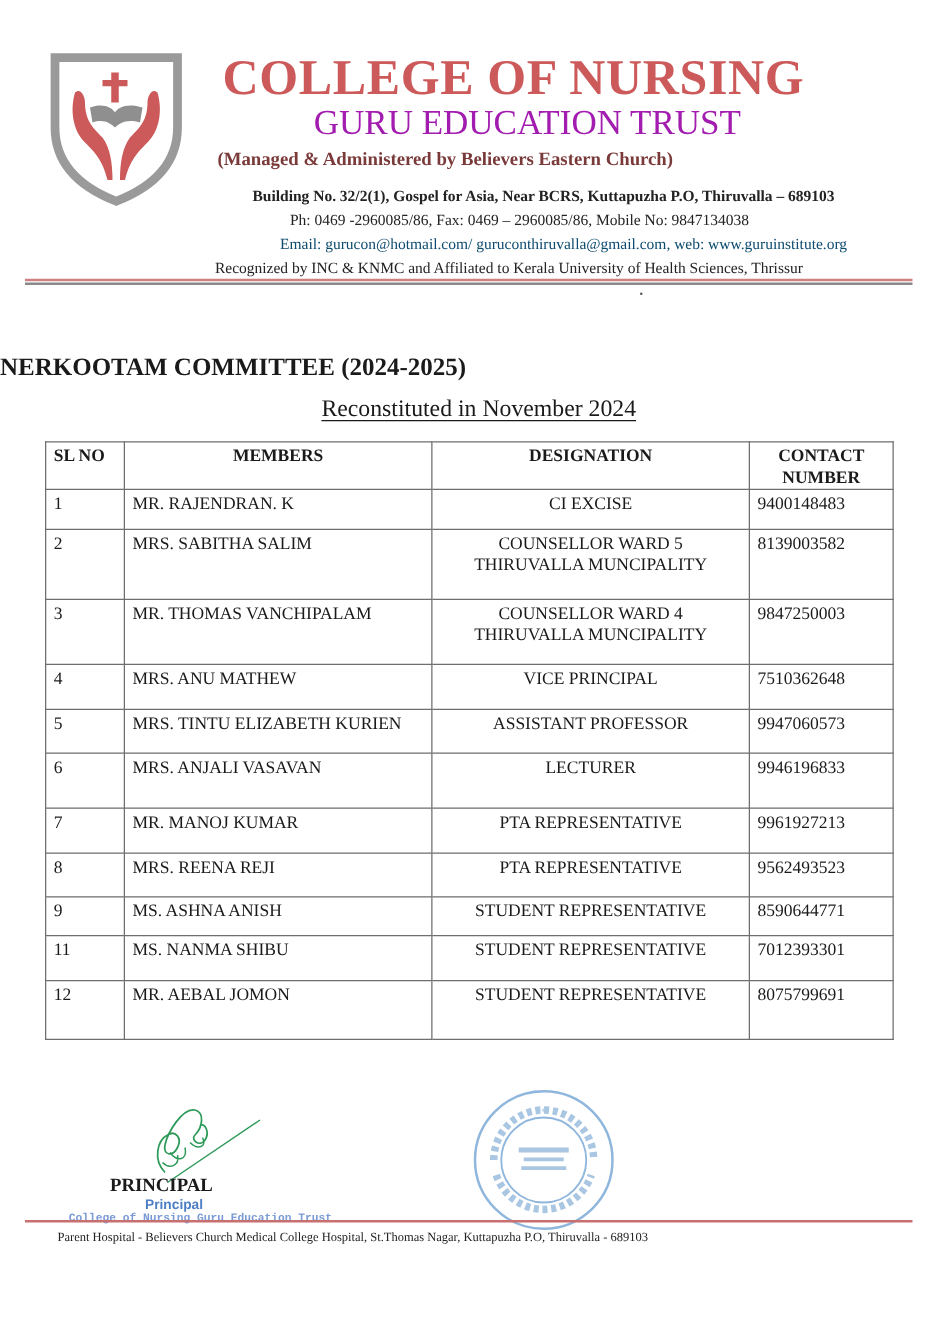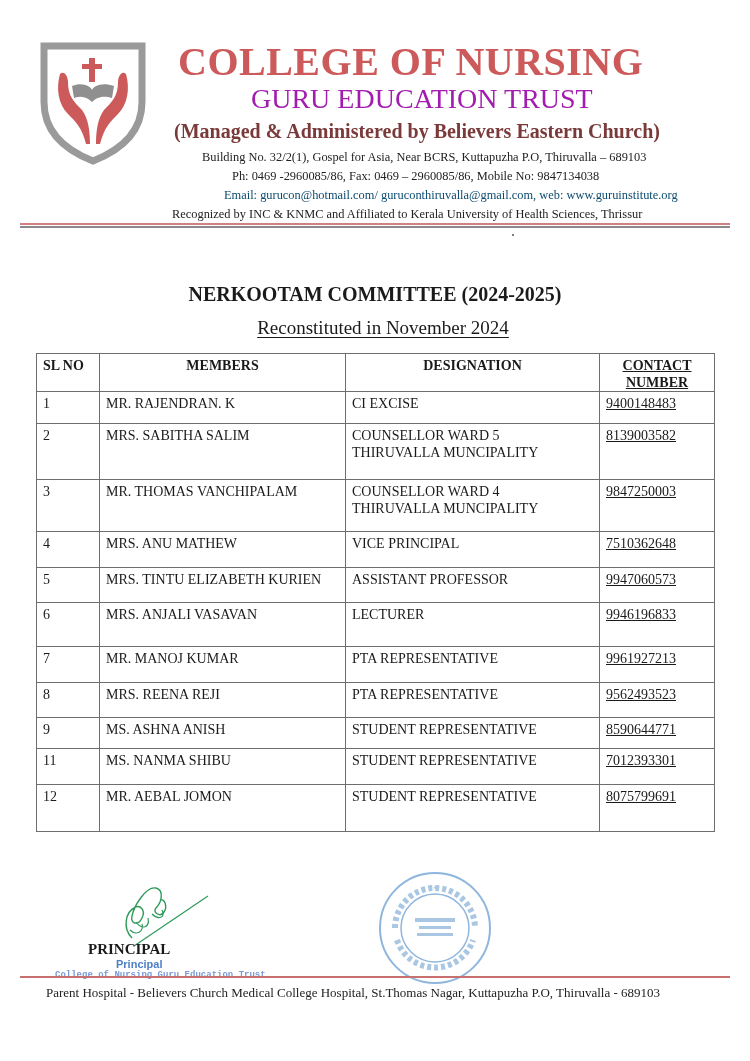--- a/index.html
+++ b/index.html
@@ -5,64 +5,64 @@
   html, body { margin: 0; padding: 0; background: #ffffff; }
   body { width: 750px; height: 1061px; position: relative; overflow: hidden;
          font-family: "Liberation Serif", serif; color: #1a1a1a; }
 
   
   .logo { position: absolute; left: 38px; top: 40px; width: 110px; height: 125px; }
   .college-name { position: absolute; left: 178px; top: 38px; font-size: 40px; font-weight: bold;
                   color: #cd5a5a; letter-spacing: 0.5px; white-space: nowrap; }
   .trust-name { position: absolute; left: 251px; top: 83px; font-size: 28px; color: #a21caf;
                 white-space: nowrap; }
-  .managed { position: absolute; left: 174px; top: 120px; font-size: 20px; font-weight: bold;
+  .managed { position: absolute; left: 174px; top: 120px; font-size: 15px; font-weight: bold;
              color: #7a3a3a; white-space: nowrap; }
   .addr { position: absolute; font-size: 12.4px; white-space: nowrap; color: #222; }
-  .addr.a1 { left: 202px; top: 150px; }
+  .addr.a1 { left: 202px; top: 150px; font-weight: bold; }
   .addr.a2 { left: 232px; top: 169px; }
   .addr.a3 { left: 224px; top: 188px; color: #0c4a6e; }
   .addr.a4 { left: 172px; top: 207px; }
   .hdr-line-red { position: absolute; left: 20px; right: 20px; top: 223px; height: 2px; background: #d08080; }
   .hdr-line-gray { position: absolute; left: 20px; right: 20px; top: 226px; height: 2px; background: #8a8a8a; }
   .speck { position: absolute; left: 512px; top: 234px; width: 2px; height: 2px; background: #555; border-radius: 1px; }
 
   
-  .doc-title { position: absolute; left: 0; width: 750px; top: 283px; text-align: center;
+  .doc-title { position: absolute; left: 0; width: 750px; top: 283px; 
                font-size: 20px; font-weight: bold; white-space: nowrap; }
   .doc-subtitle { position: absolute; left: 0; width: 750px; top: 317px; text-align: center;
                   font-size: 19px; }
   .doc-subtitle span { text-decoration: underline; text-underline-offset: 3px; margin-left: 16px; }
 
   
   table.committee { position: absolute; left: 36px; top: 353px; border-collapse: collapse;
                     font-size: 14px; }
   table.committee th, table.committee td { border: 1px solid #6e6e6e; vertical-align: top;
                     padding: 3px 6px 0 6px; line-height: 17px; }
   table.committee th { font-weight: bold; font-size: 14px; height: 32px; margin-left: 41px; }
   .c-sl { width: 50px; text-align: left; }
   .c-mem { width: 233px; }
-  .c-des { width: 241px; text-align: left; }
-  .c-con { width: 102px; text-decoration: underline; }
+  .c-des { width: 241px; text-align: center; }
+  .c-con { width: 102px; }
   th.c-sl { text-align: left; }
   th.c-mem, th.c-des, th.c-con { text-align: center; }
   td.c-mem, td.c-con, td.c-sl { text-align: left; }
 
   
   .signature { position: absolute; left: 112px; top: 878px; width: 100px; height: 70px; }
   .principal-label { position: absolute; left: 88px; top: 941px; font-size: 15px; font-weight: bold;
                      white-space: nowrap; }
   .principal-stamp { position: absolute; left: 116px; top: 958px; font-size: 11px; font-weight: bold;
                      color: #4d7fc4; font-family: "Liberation Sans", sans-serif; }
   .stamp-trust { position: absolute; left: 55px; top: 970px; font-size: 9px; font-weight: bold;
                  color: #7a9ad6; font-family: Liberation Mono, monospace; white-space: nowrap; }
   .seal { position: absolute; left: 375px; top: 868px; width: 120px; height: 120px; }
 
   .ftr-line { position: absolute; left: 20px; right: 20px; top: 976px; height: 2px; background: #c87070; }
-  .footer-text { position: absolute; left: 46px; top: 985px; font-size: 13px; white-space: nowrap; color: #222; }
+  .footer-text { position: absolute; left: 46px; top: 985px; font-size: 10px; white-space: nowrap; color: #222; }
 </style>
 </head>
 <body>
 
 <div>
   <svg class="logo" viewBox="0 0 110 125">
     <path d="M6 6 H104 V62 C104 95 78 112 55 121 C32 112 6 95 6 62 Z" fill="#ffffff" stroke="#9a9a9a" stroke-width="7"></path>
     <rect x="51" y="18" width="6" height="24" fill="#cd5a5a"></rect>
     <rect x="44" y="24" width="20" height="5" fill="#cd5a5a"></rect>
     <path d="M34 46 C44 42 52 46 54 50 C56 46 64 42 76 46 L74 58 C64 55 58 58 54 62 C50 58 44 55 36 58 Z" fill="#8f8f8f"></path>

